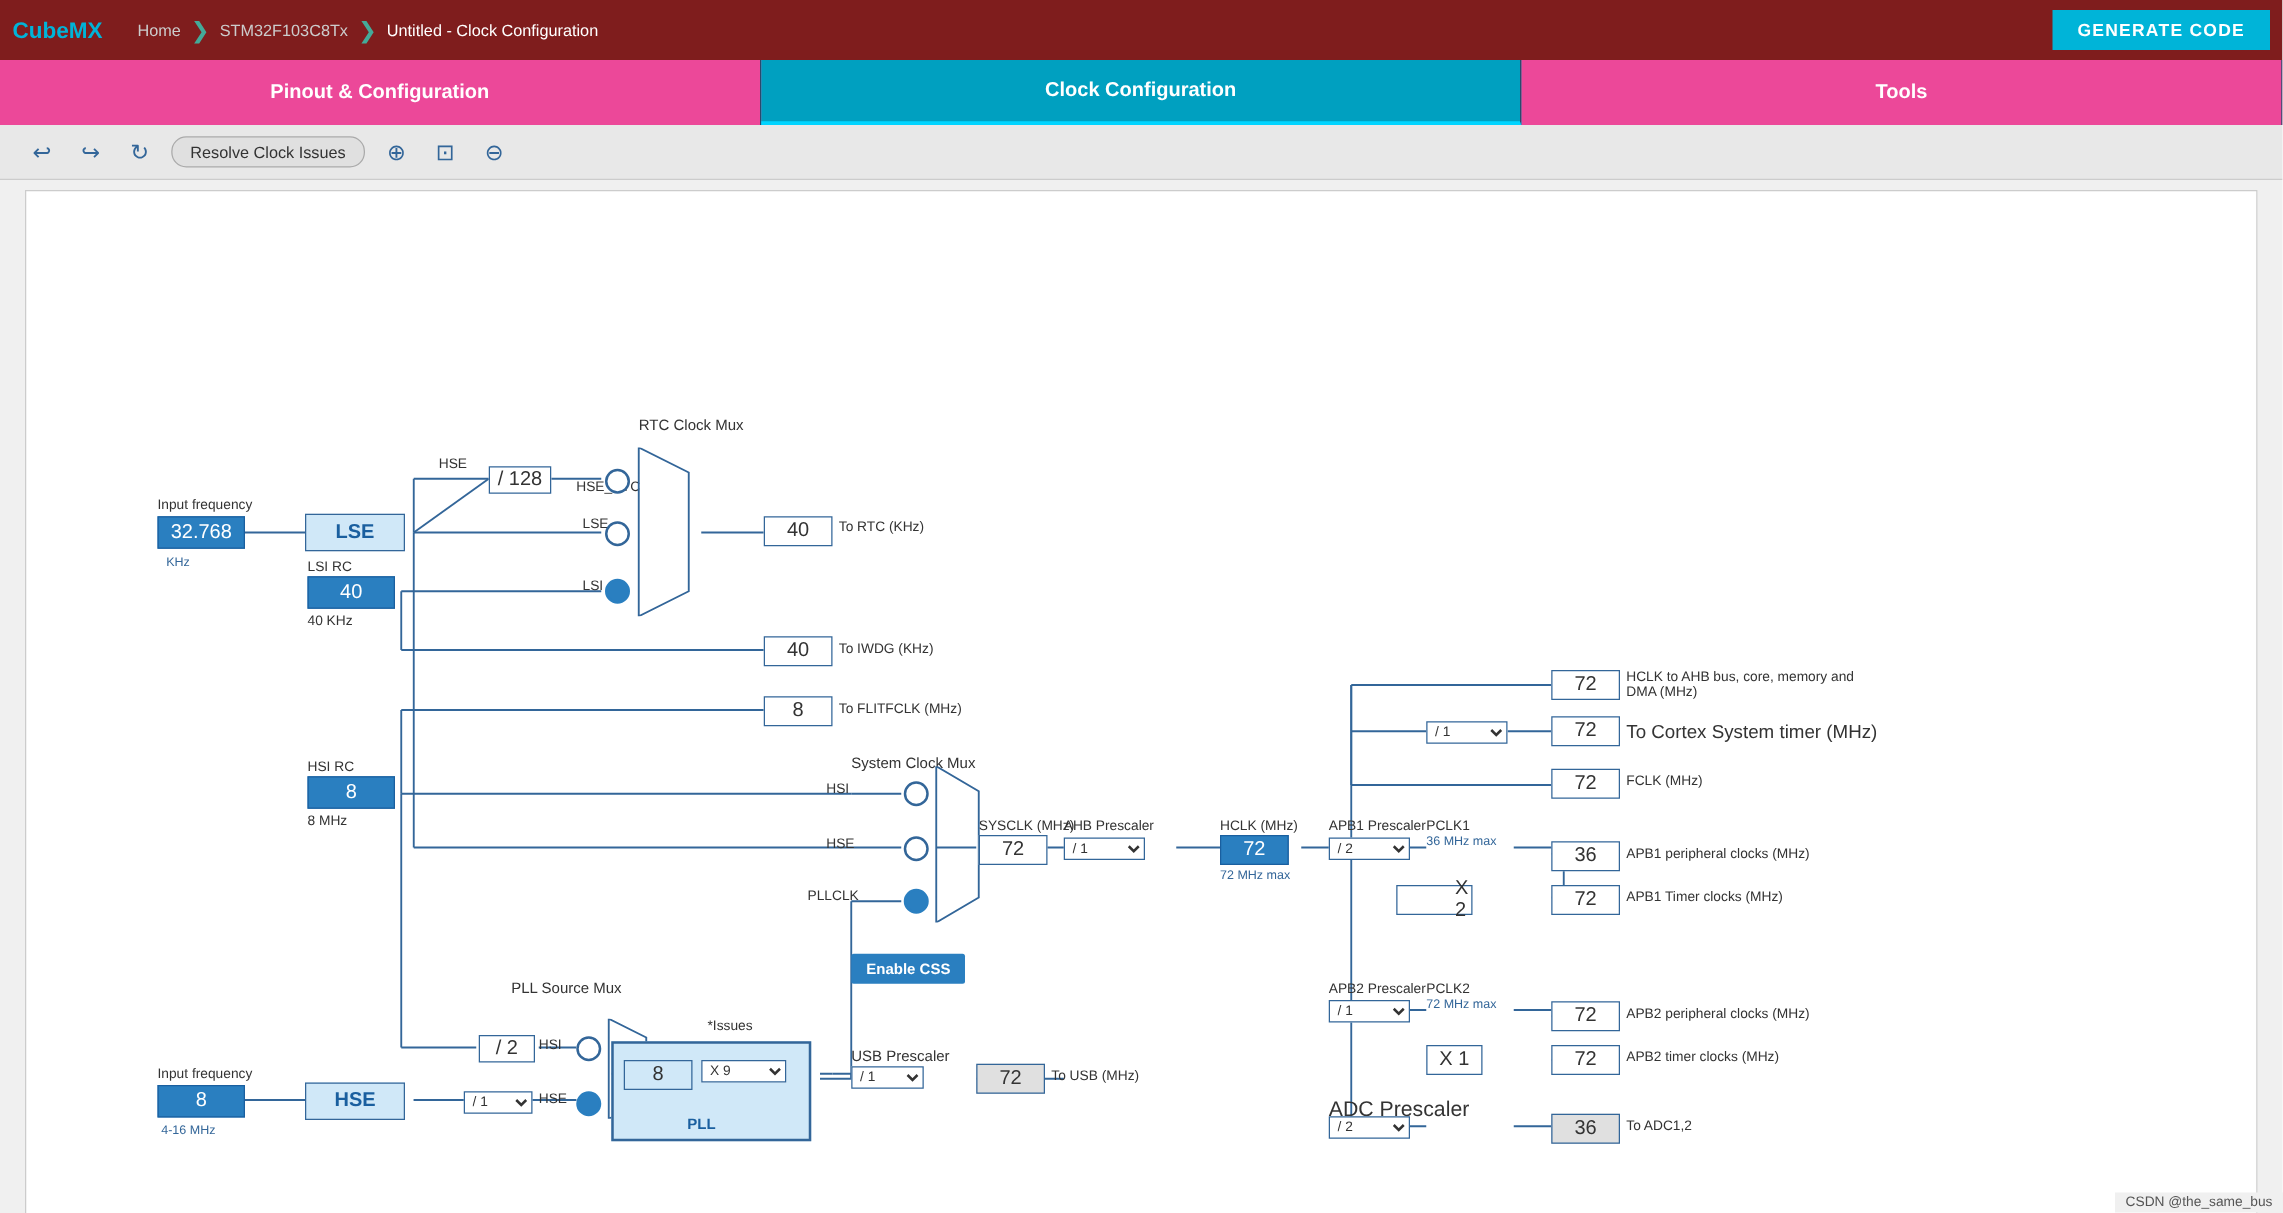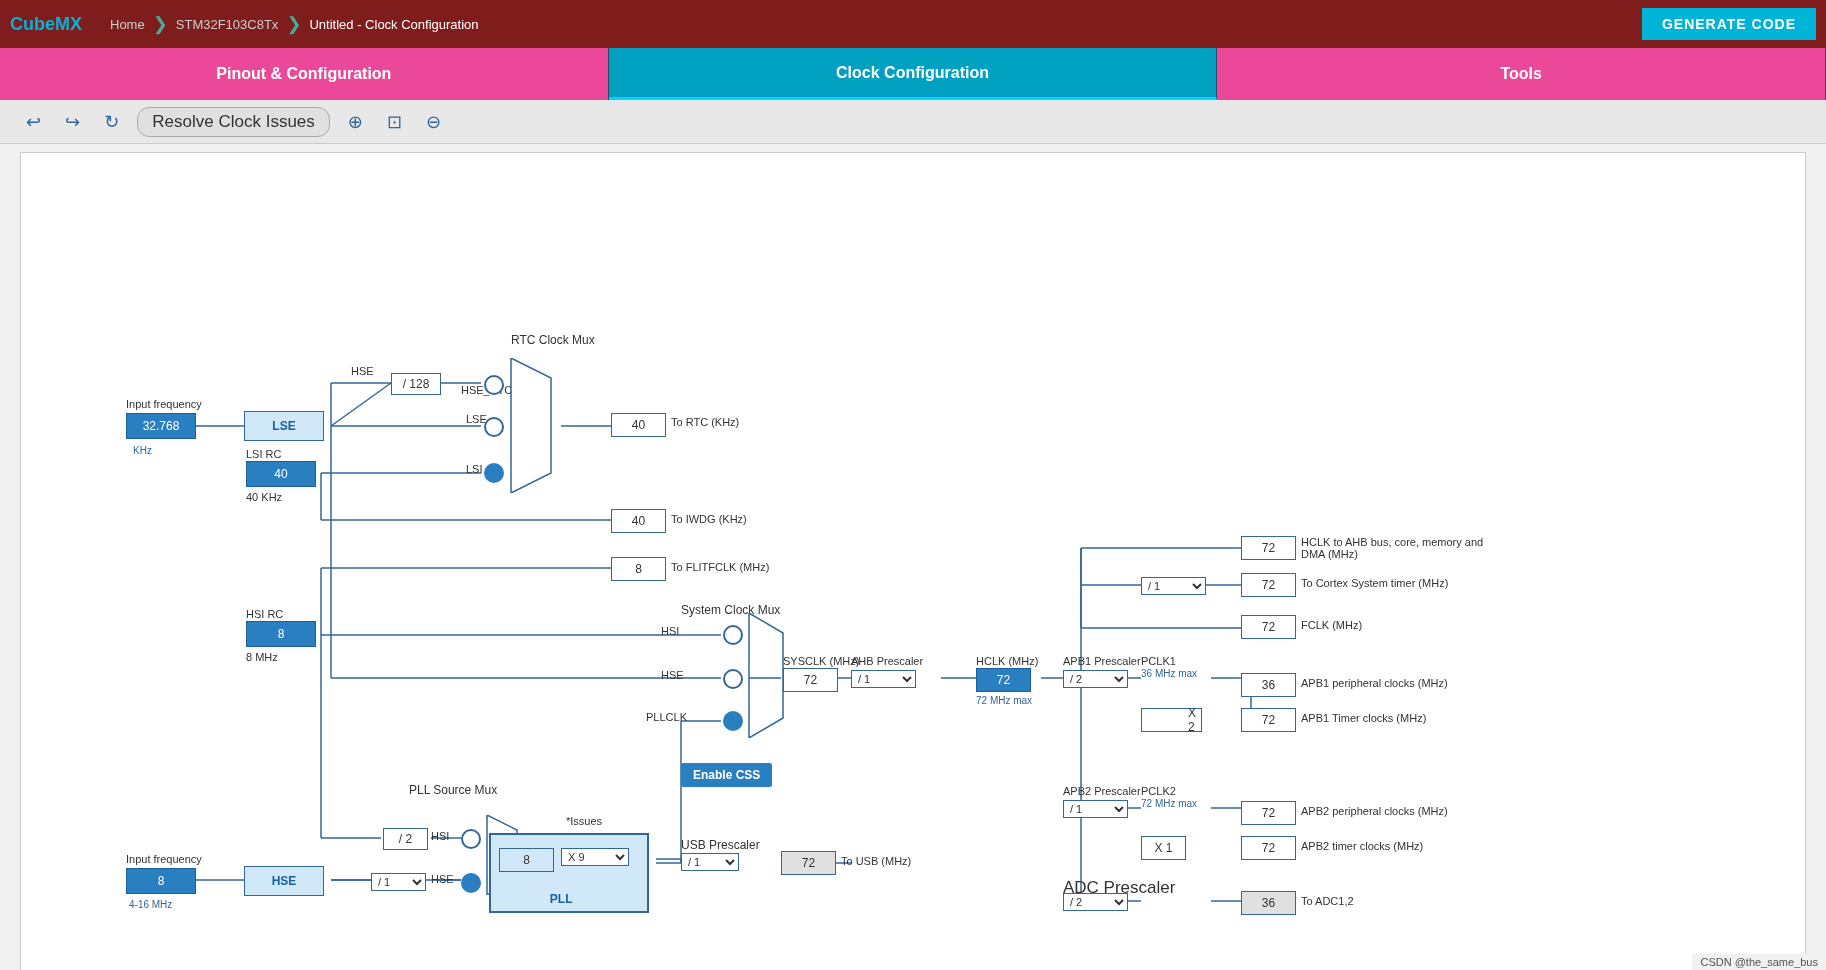--- a/index.html
+++ b/index.html
@@ -85,21 +85,21 @@
       border: none;
       cursor: pointer;
       font-size: 18px;
       color: #336699;
       padding: 2px 6px;
     }
     .resolve-btn {
       background: #e0e0e0;
       border: 1px solid #aaa;
       padding: 4px 14px;
-      font-size: 17px;
+      font-size: 13px;
       color: #333;
       cursor: pointer;
       border-radius: 12px;
     }
 
     
     .canvas-area {
       background: white;
       margin: 8px 20px;
       border: 1px solid #ccc;
@@ -109,21 +109,21 @@
     }
 
     
     .clk-box {
       position: absolute;
       border: 1px solid #336699;
       background: white;
       display: flex;
       align-items: center;
       justify-content: center;
-      font-size: 12px;
+      font-size: 16px;
       color: #333;
     }
     .clk-box-blue {
       background: #2a7fc0;
       color: white;
       border: 1px solid #1a5f9f;
     }
 
     
     .clk-label {
@@ -423,41 +423,41 @@
     <span>72</span>
   </div>
   <div class="clk-label" style="left:1280px;top:383px;font-size:11px;width:200px;">HCLK to AHB bus, core, memory and DMA (MHz)</div>
 
   <select class="clk-select" style="left:1120px;top:424px;width:65px;">
     <option>/ 1</option>
   </select>
   <div class="clk-box" style="left:1220px;top:420px;width:55px;height:24px;">
     <span>72</span>
   </div>
-  <div class="clk-label" style="left:1280px;top:424px;font-size:11px;">To Cortex System timer (MHz)</div>
+  <div class="clk-label" style="left:1280px;top:424px;font-size:15px;">To Cortex System timer (MHz)</div>
 
   <div class="clk-box" style="left:1220px;top:462px;width:55px;height:24px;">
     <span>72</span>
   </div>
   <div class="clk-label" style="left:1280px;top:466px;font-size:11px;">FCLK (MHz)</div>
 
   <div class="clk-label" style="left:1042px;top:502px;font-size:11px;">APB1 Prescaler</div>
   <select class="clk-select" style="left:1042px;top:517px;width:65px;">
     <option>/ 2</option>
   </select>
 
   <div class="clk-label" style="left:1120px;top:502px;font-size:11px;">PCLK1</div>
   <div class="clk-label clk-label-blue" style="left:1120px;top:515px;font-size:10px;">36 MHz max</div>
 
   <div class="clk-box" style="left:1220px;top:520px;width:55px;height:24px;">
     <span>36</span>
   </div>
   <div class="clk-label" style="left:1280px;top:524px;font-size:11px;">APB1 peripheral clocks (MHz)</div>
 
-  <div class="clk-box" style="left:1120px;top:555px;width:61px;height:24px;padding-left:46px;">
+  <div class="clk-box" style="left:1096px;top:555px;width:61px;height:24px;padding-left:46px;">
     <span>X 2</span>
   </div>
   <div class="clk-box" style="left:1220px;top:555px;width:55px;height:24px;">
     <span>72</span>
   </div>
   <div class="clk-label" style="left:1280px;top:559px;font-size:11px;">APB1 Timer clocks (MHz)</div>
 
   <div class="clk-label" style="left:1042px;top:632px;font-size:11px;">APB2 Prescaler</div>
   <select class="clk-select" style="left:1042px;top:647px;width:65px;">
     <option>/ 1</option>

